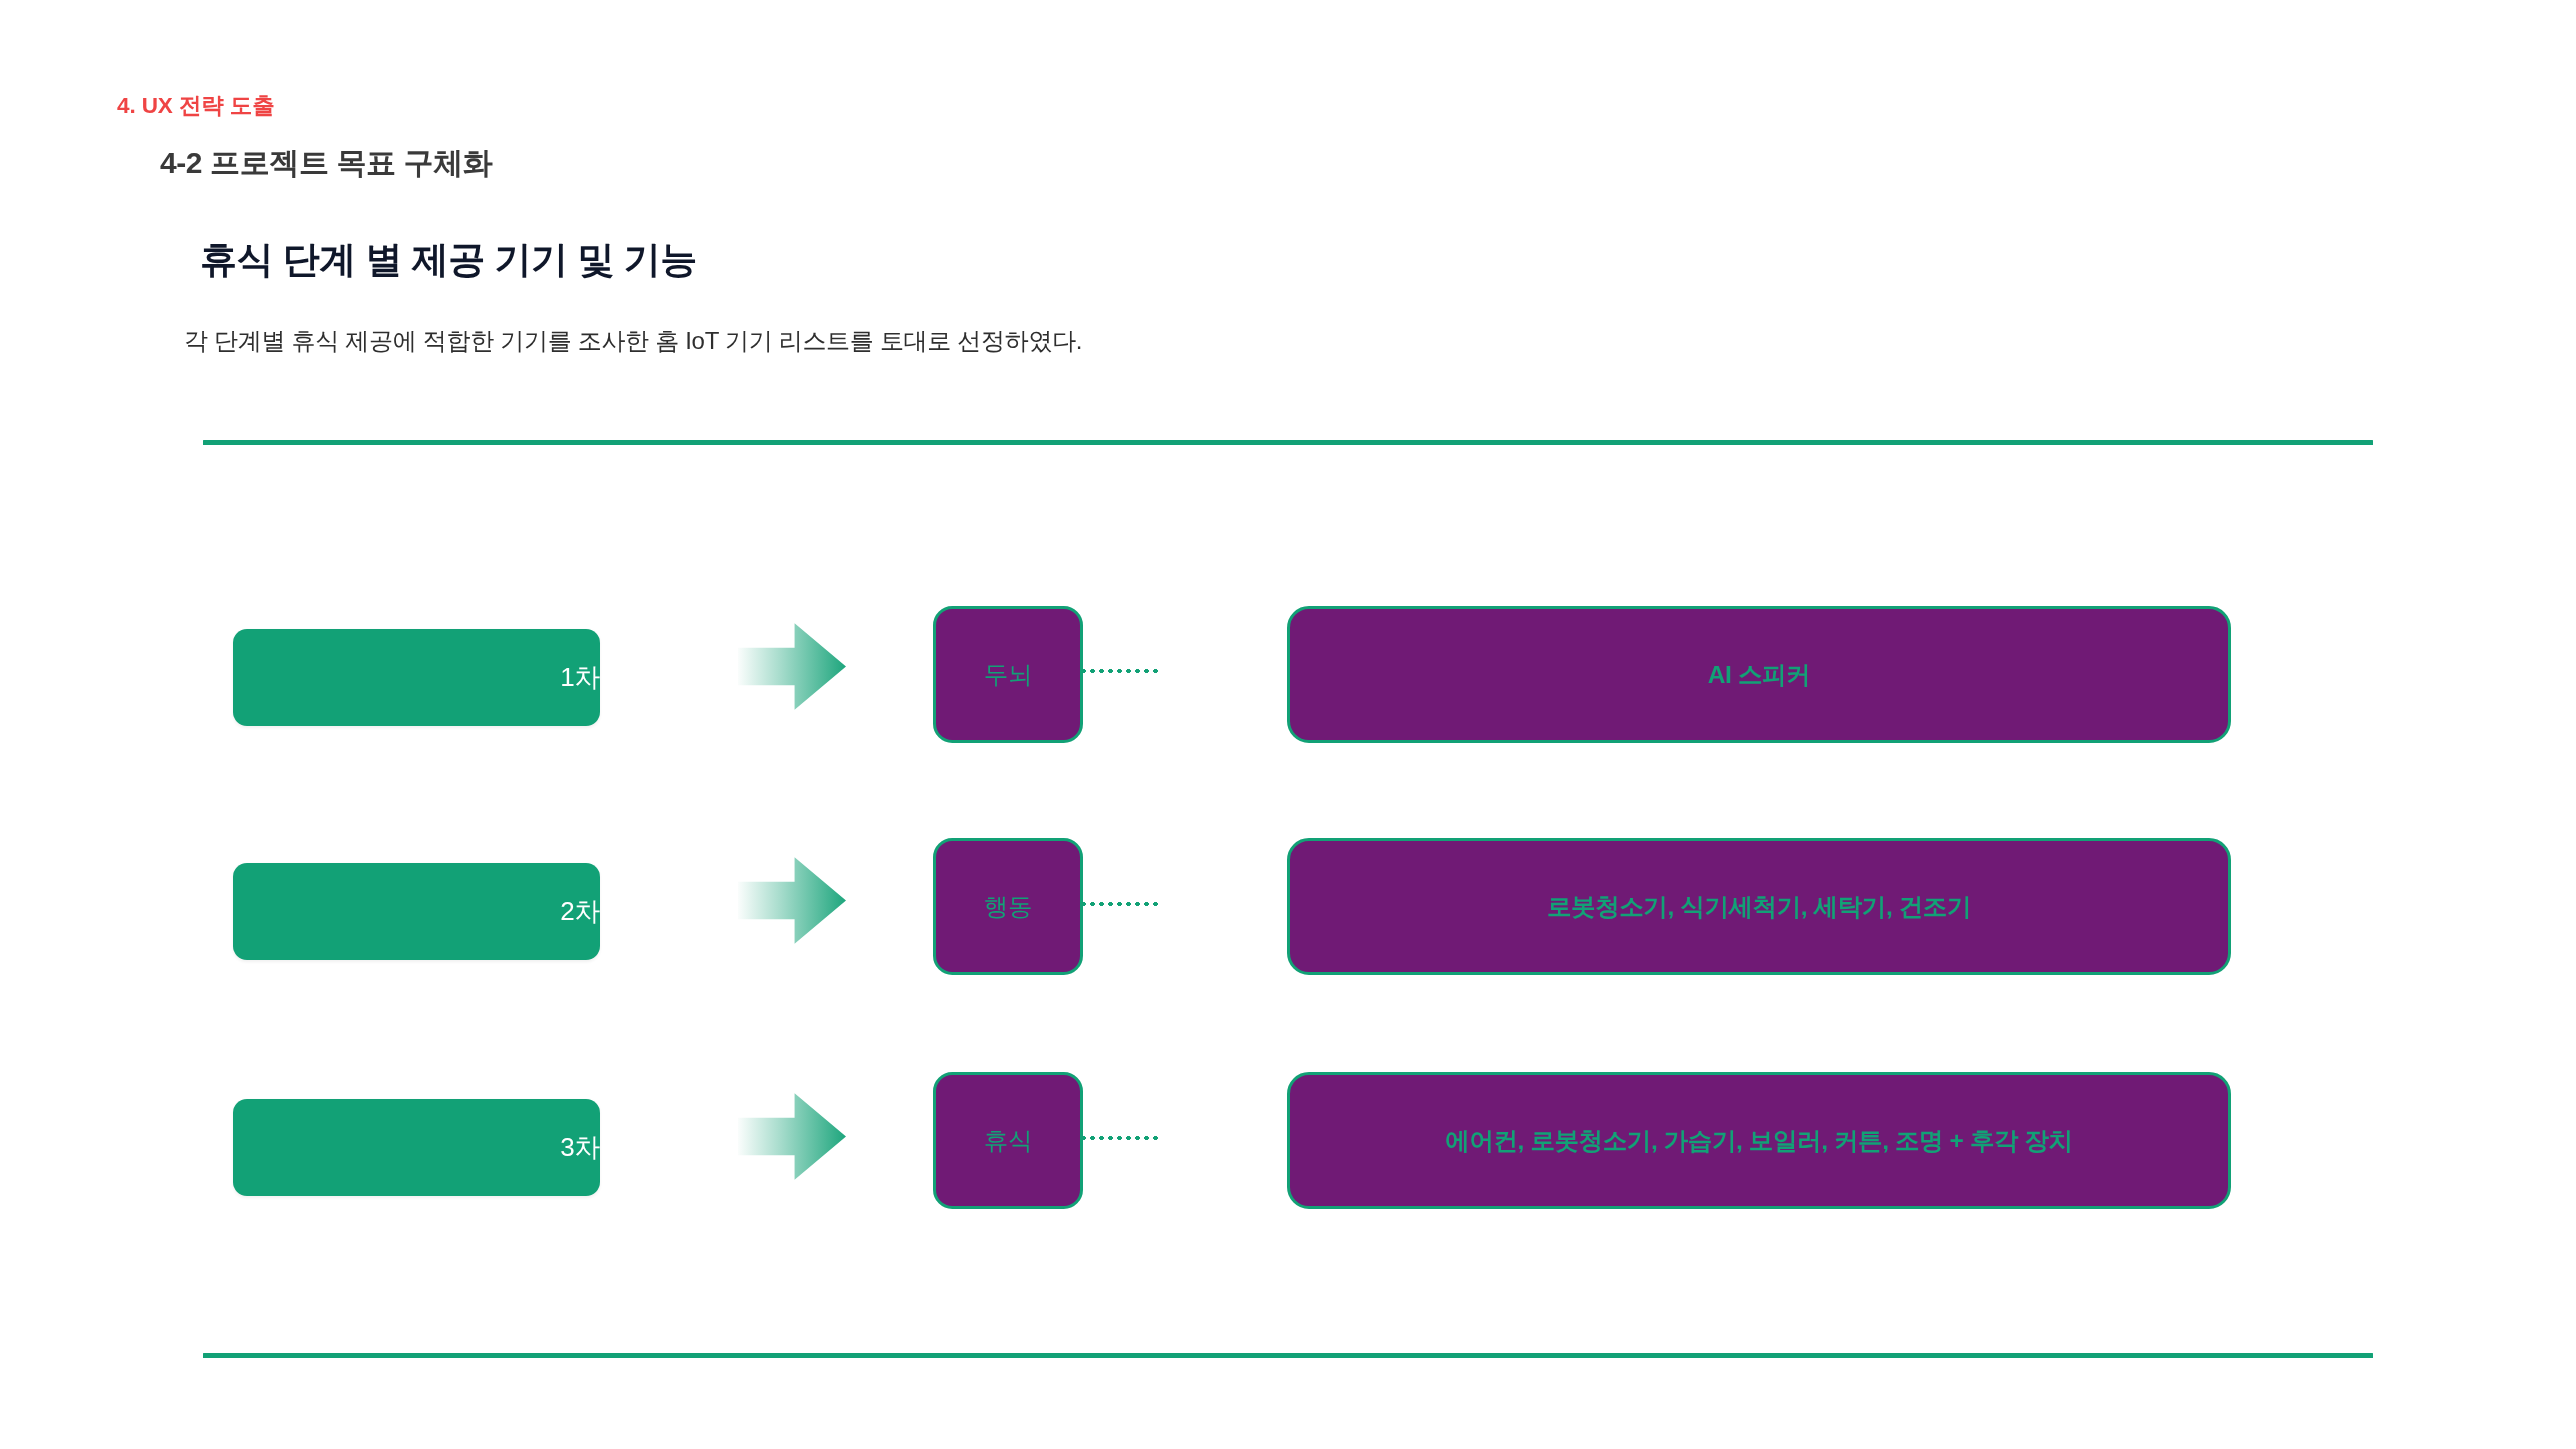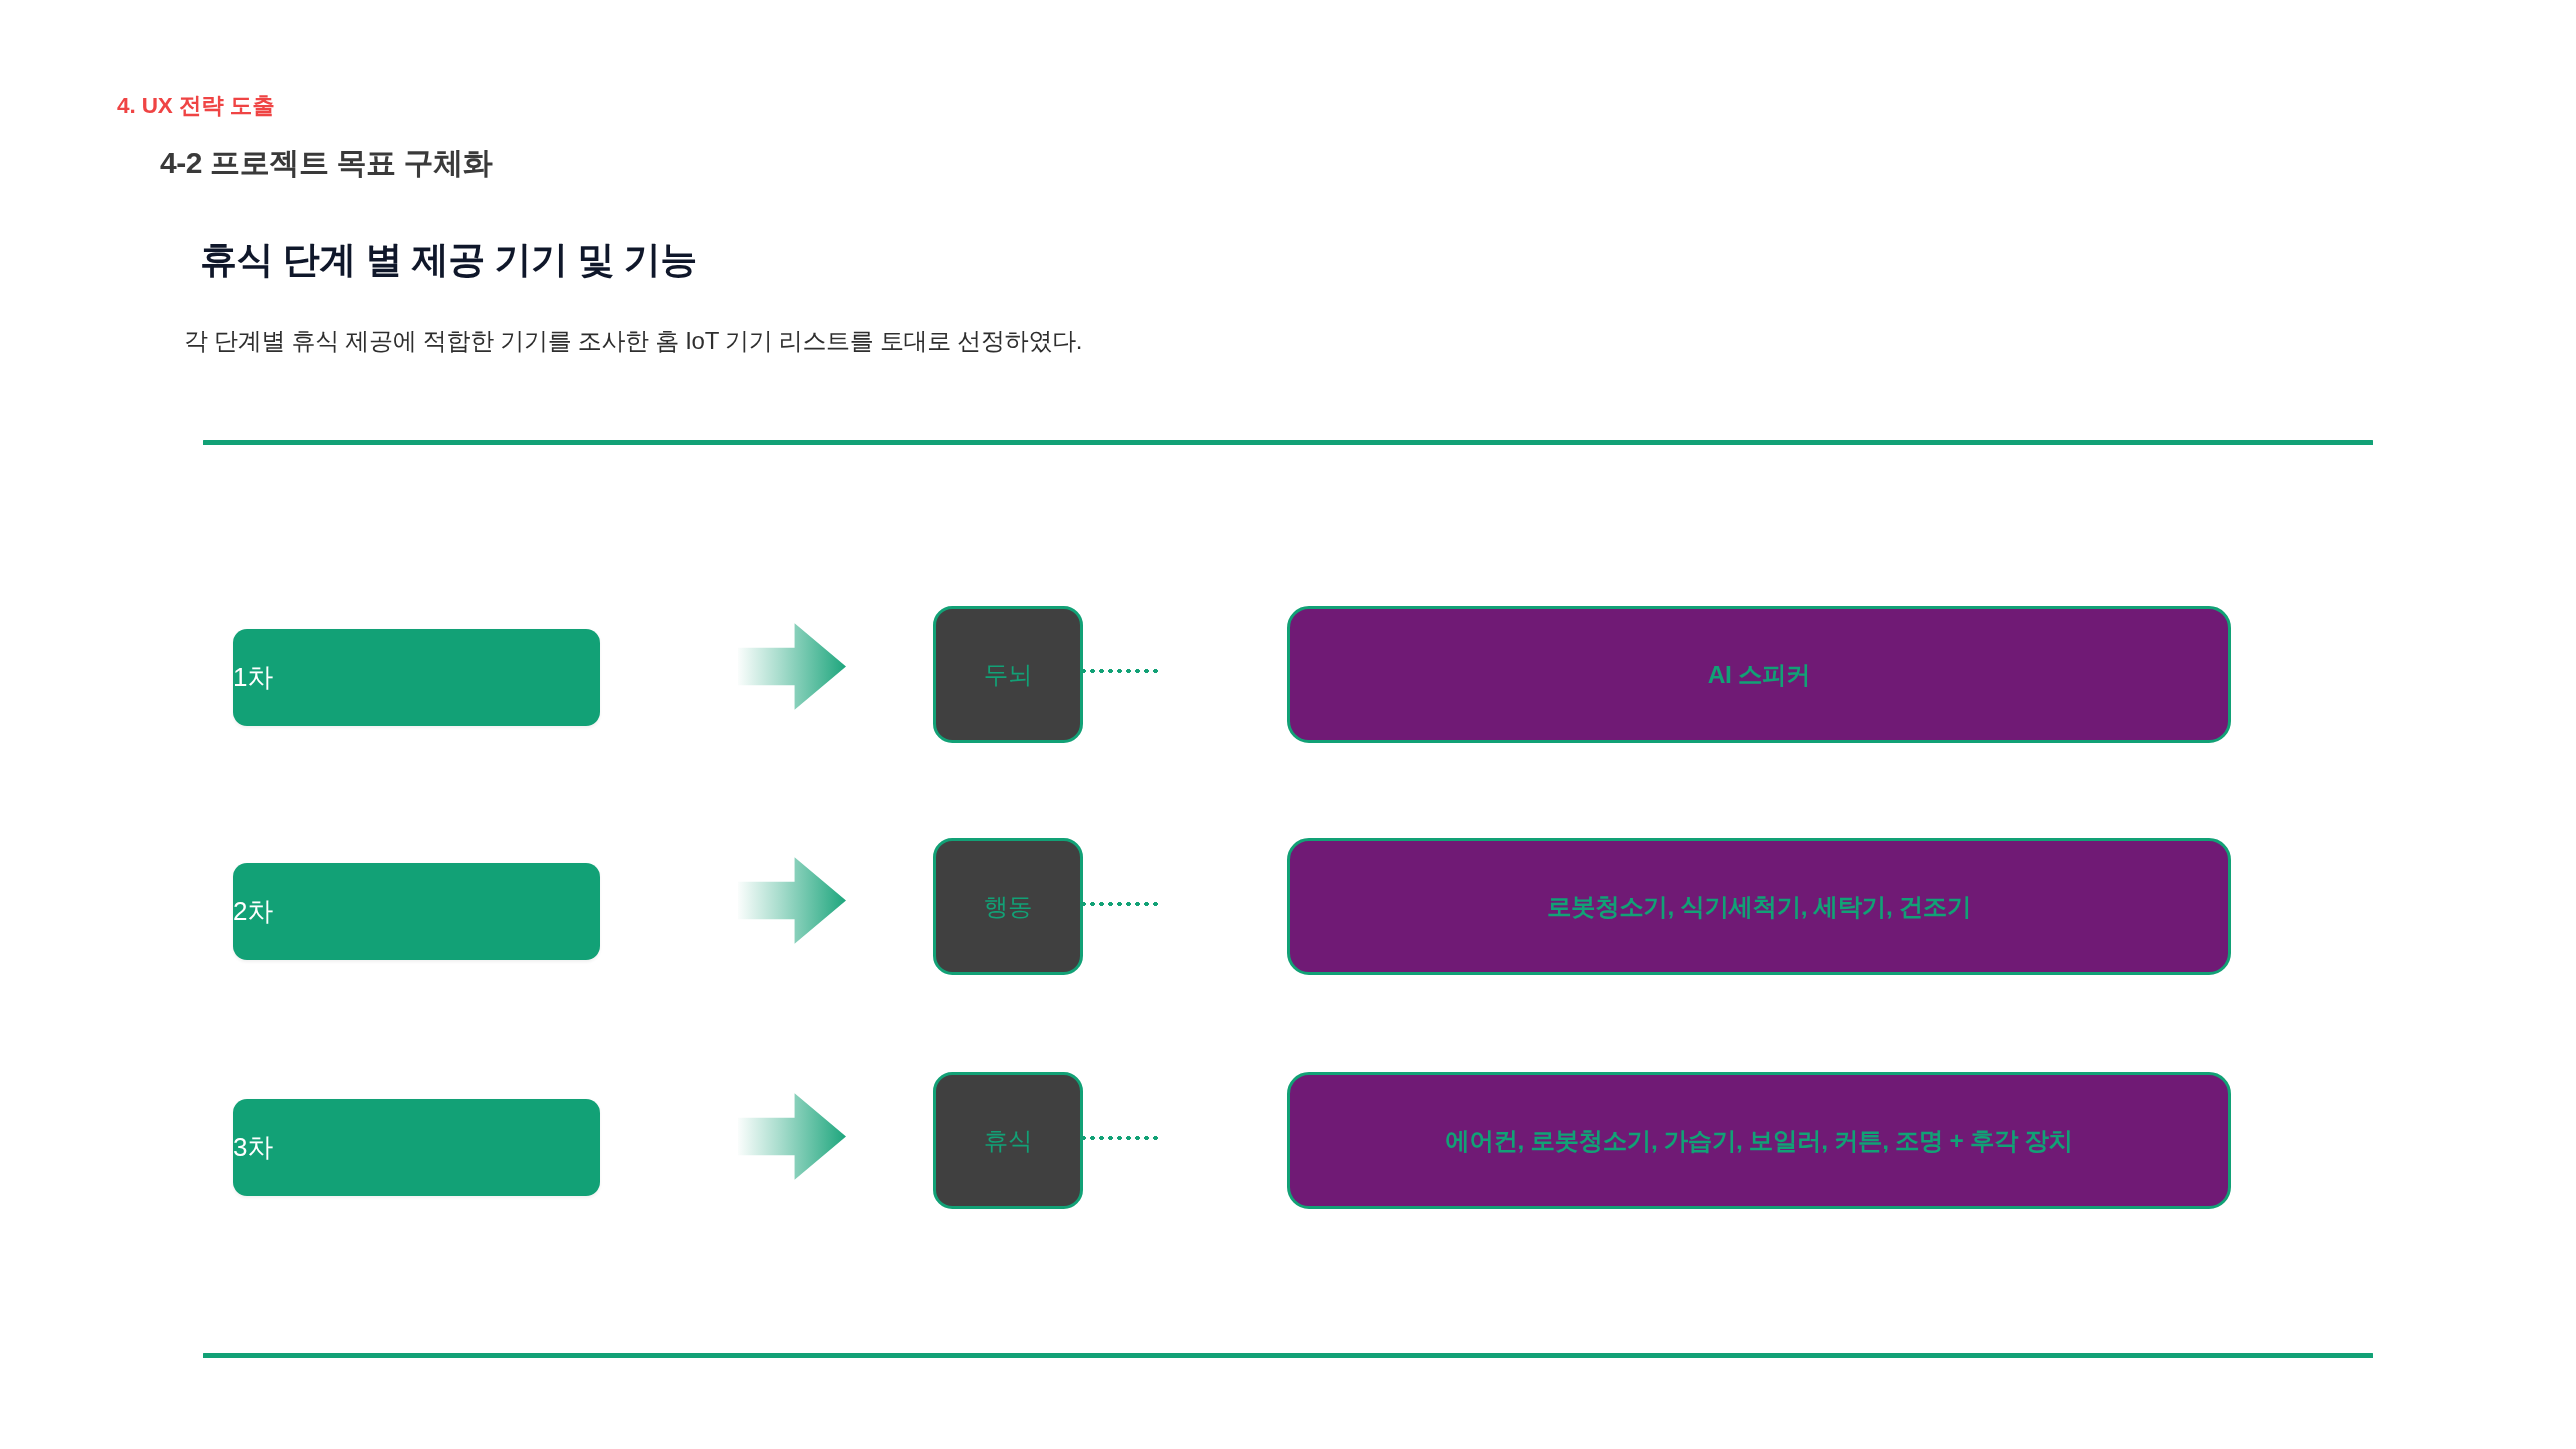--- a/index.html
+++ b/index.html
@@ -99,21 +99,21 @@
   .stage-pill {
     position: absolute;
     left: 233px;
     top: 46px;
     width: 367px;
     height: 97px;
     background: #12a176;
     border-radius: 14px;
     display: flex;
     align-items: center;
-    justify-content: flex-start;
+    justify-content: flex-end;
     box-shadow: 0 1.3px 3.2px rgba(0,0,0,0.06);
   }
   .stage-pill-label {
     color: #ffffff;
     font-size: 26px;
     font-weight: 500;
     letter-spacing: -0.3px;
   }
 
   
@@ -128,21 +128,21 @@
 
   
   .stage-box {
     position: absolute;
     left: 933px;
     top: 22.5px;
     width: 144px;
     height: 131px;
     border: 3.9px solid #12a176;
     border-radius: 19.3px;
-    background: #404040;
+    background: #701a75;
     display: flex;
     align-items: center;
     justify-content: center;
   }
   .stage-box-label {
     color: #12a176;
     font-size: 24.5px;
     font-weight: 500;
     letter-spacing: -0.3px;
   }

